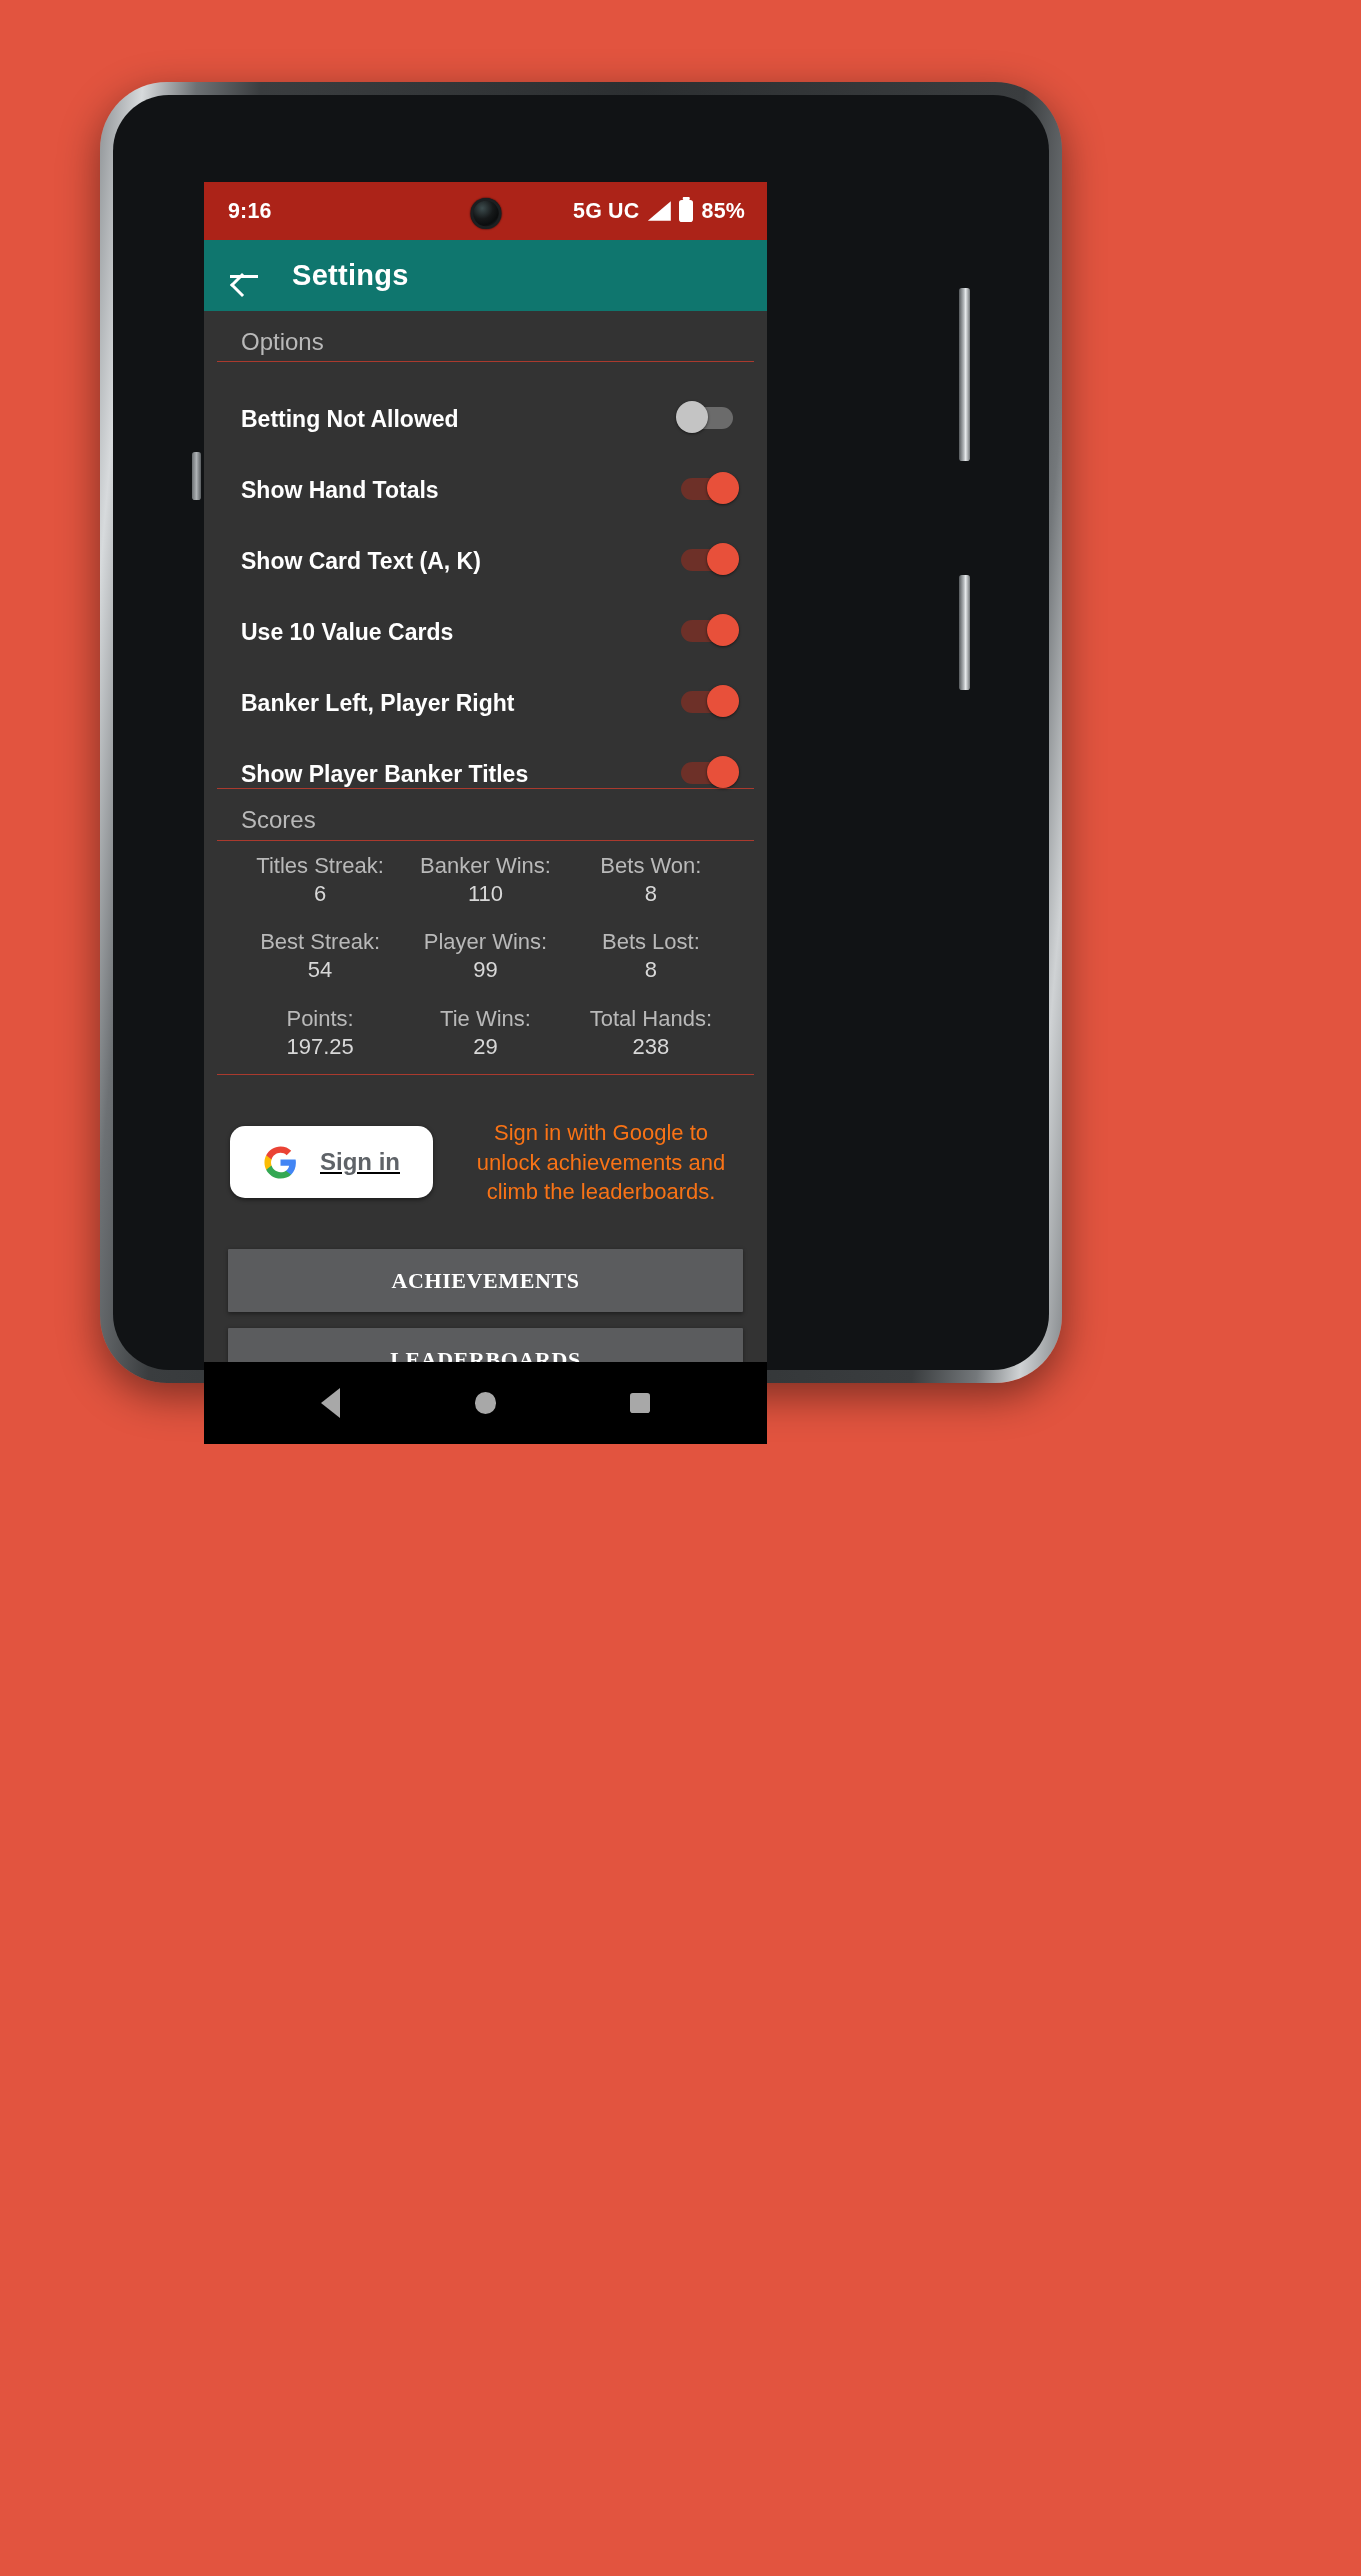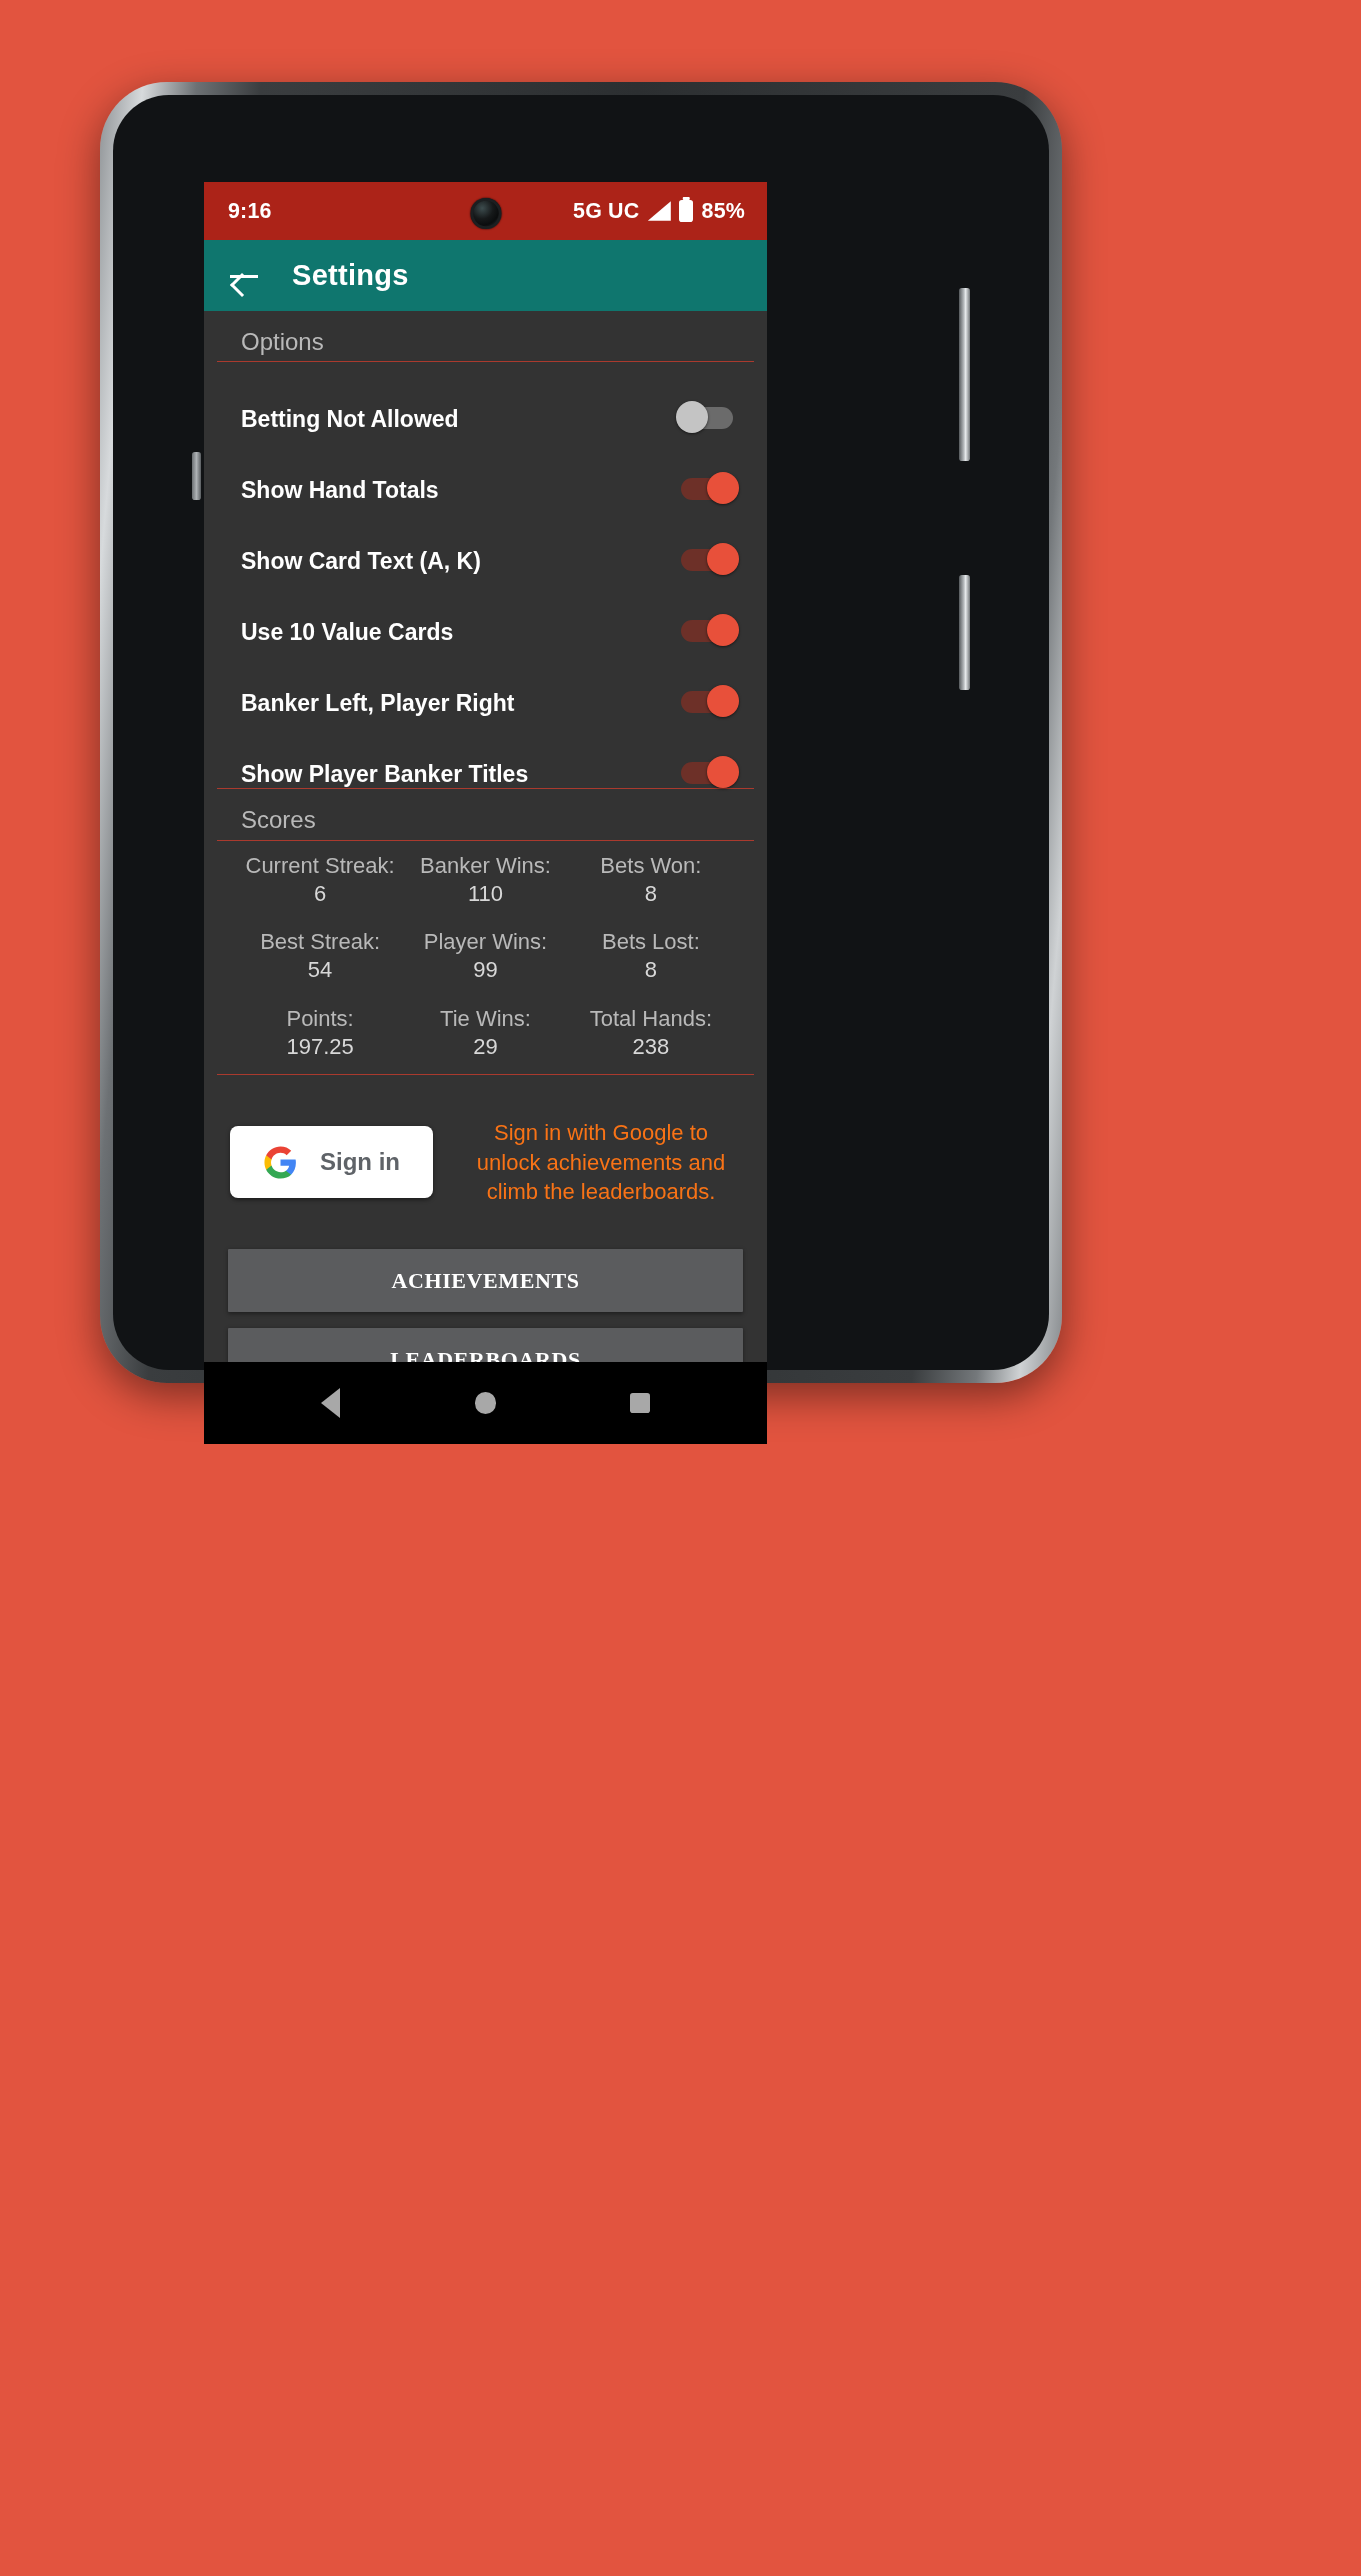--- a/index.html
+++ b/index.html
@@ -224,28 +224,29 @@
   
   #signin-area {
     display: flex;
     align-items: center;
     gap: 28px;
     padding: 43px 26px 43px 26px;
   }
   #google-signin-button {
     width: 203px; height: 72px;
     background: #ffffff;
-    border-radius: 8px;
+    border-radius: 15px;
     display: flex;
     align-items: center;
     justify-content: center;
     gap: 22px;
     box-shadow: 0 1.9px 4.6px rgba(0,0,0,.45);
     cursor: pointer;
     flex: none;
+    text-decoration: underline;
   }
   #google-g-icon { width: 35px; height: 35px; }
   #google-signin-label {
     color: #5f6368;
     font-size: 24px;
     font-weight: bold;
   }
   #signin-description {
     color: #f97316;
     font-size: 22px;
@@ -384,21 +385,21 @@
             <span class="thumb"></span>
           </span>
         </div>
 
         <div id="options-bottom-rule"></div>
 
         <div class="section-header">Scores</div>
 
         <div id="scores-grid">
           <div class="score-cell">
-            <div class="score-label">Current Streak:</div>
+            <div class="score-label">Titles Streak:</div>
             <div class="score-value">6</div>
           </div>
           <div class="score-cell">
             <div class="score-label">Banker Wins:</div>
             <div class="score-value">110</div>
           </div>
           <div class="score-cell">
             <div class="score-label">Bets Won:</div>
             <div class="score-value">8</div>
           </div>

